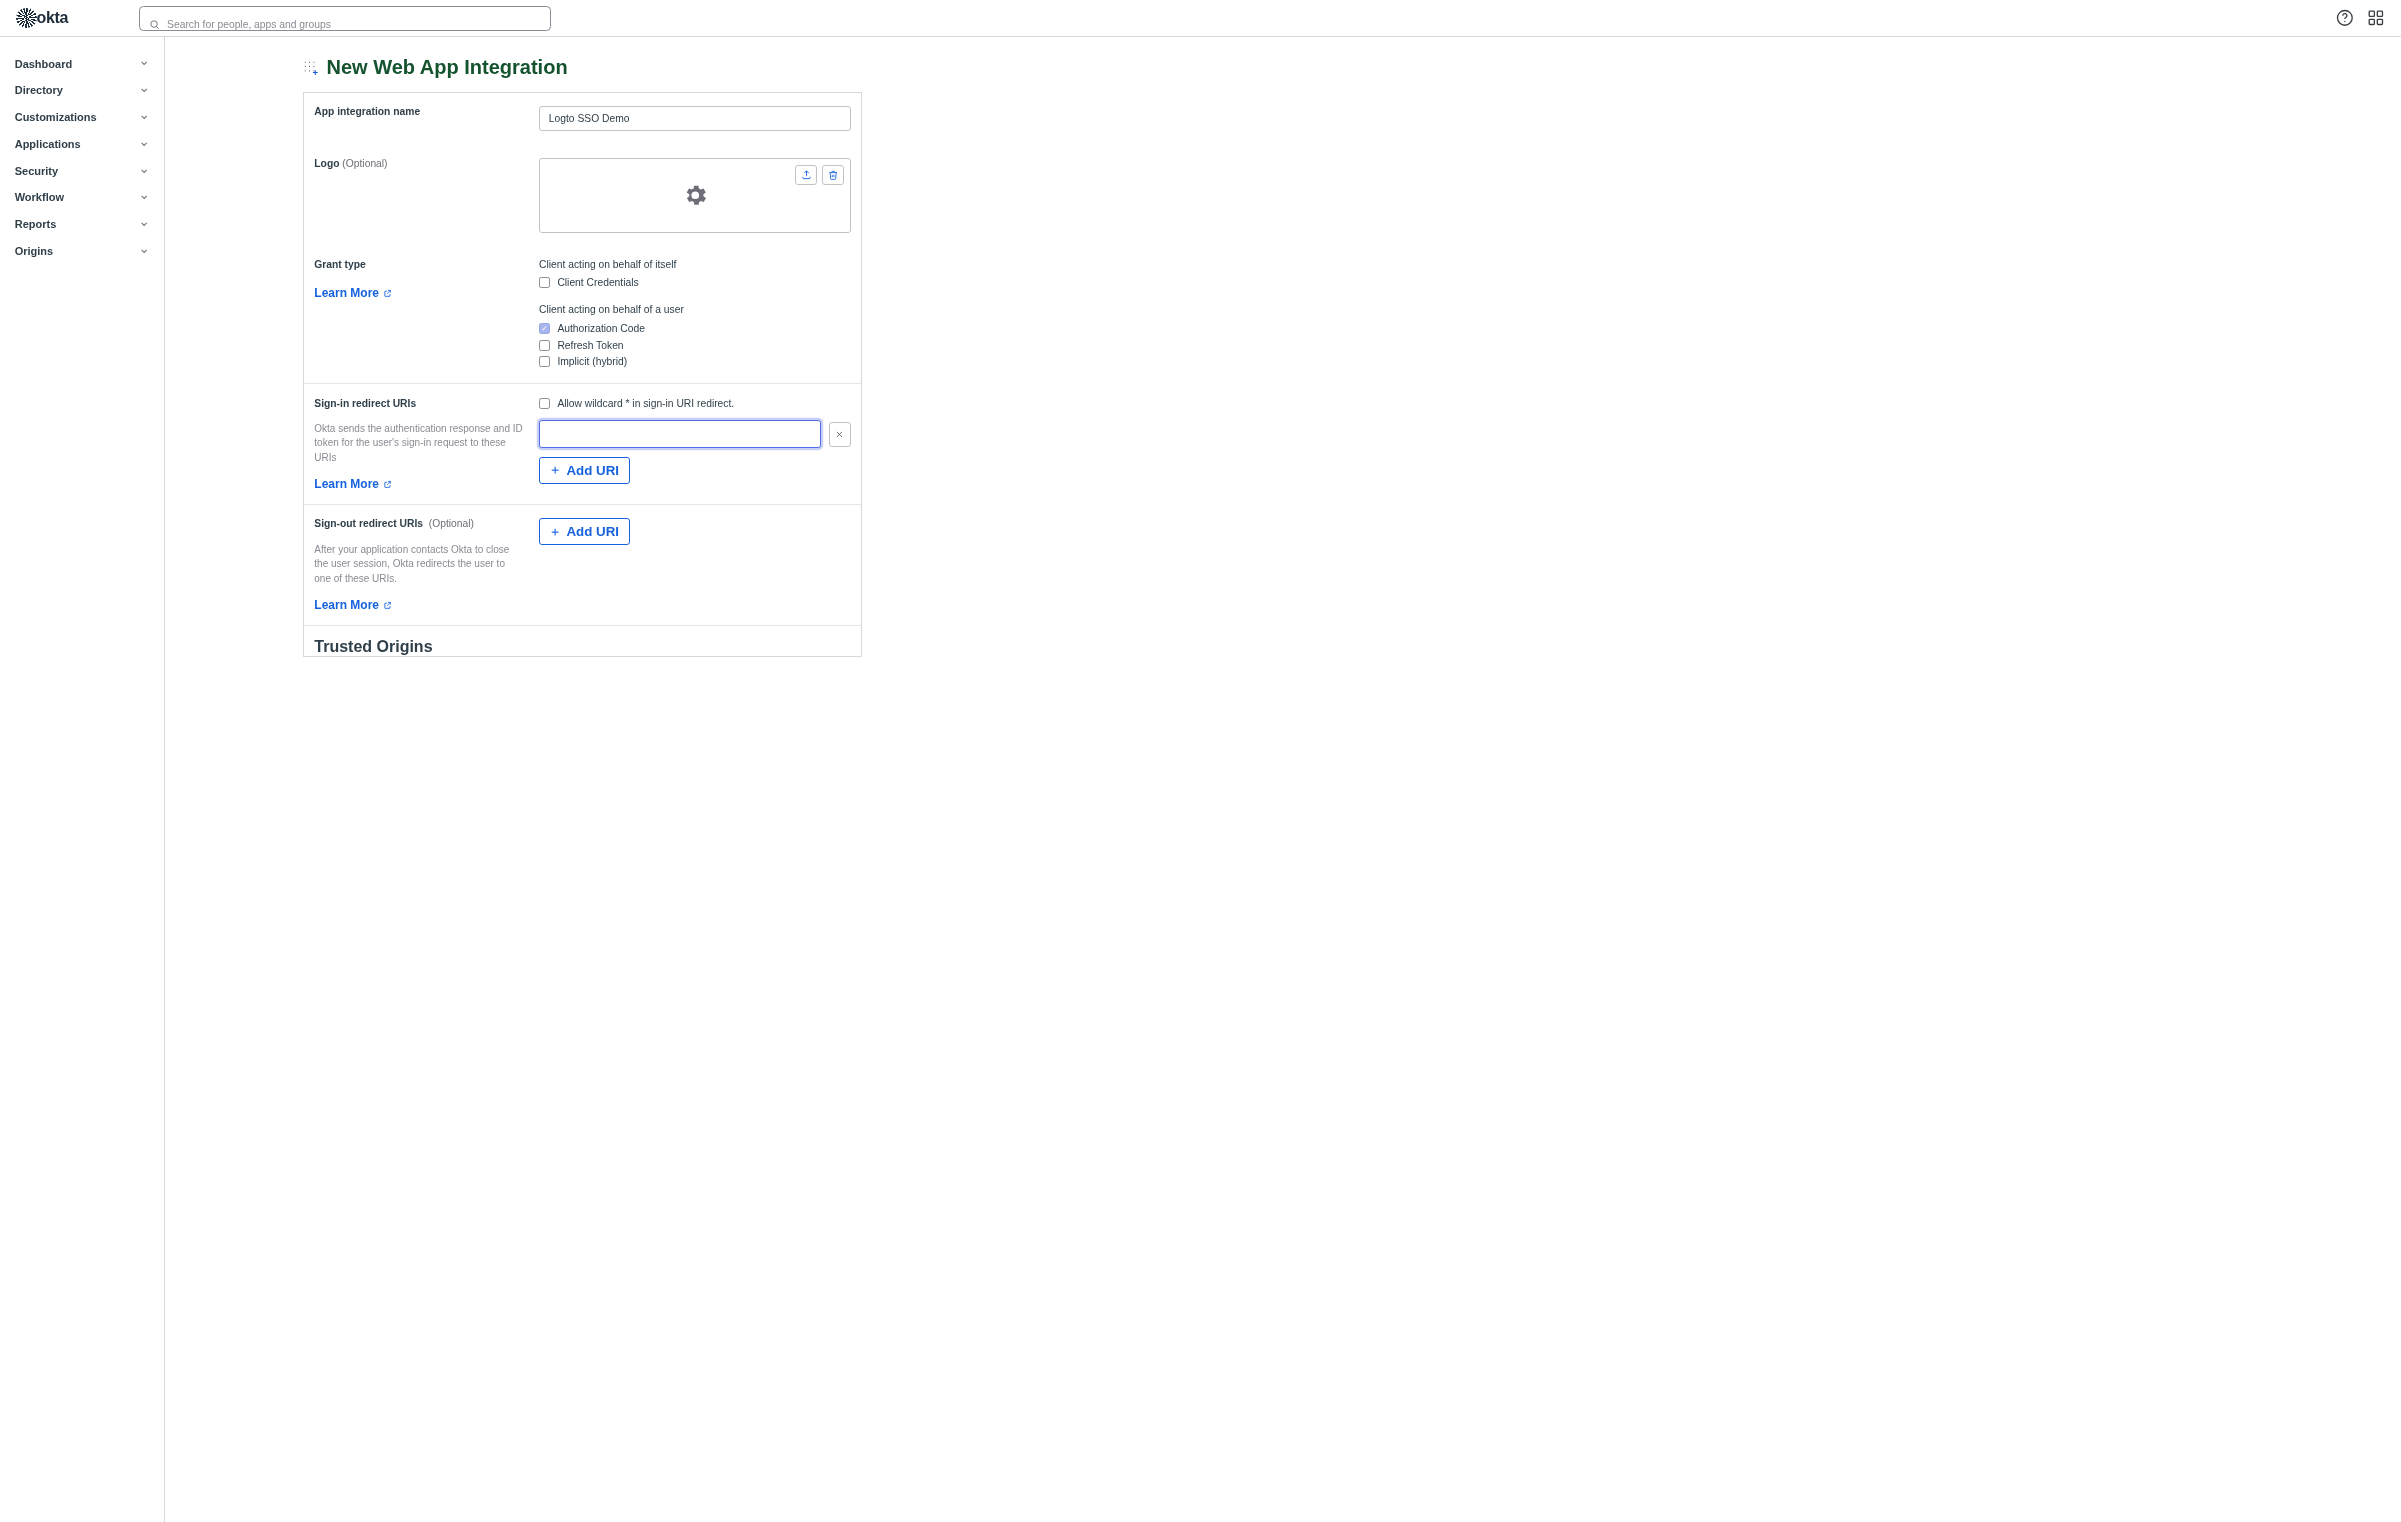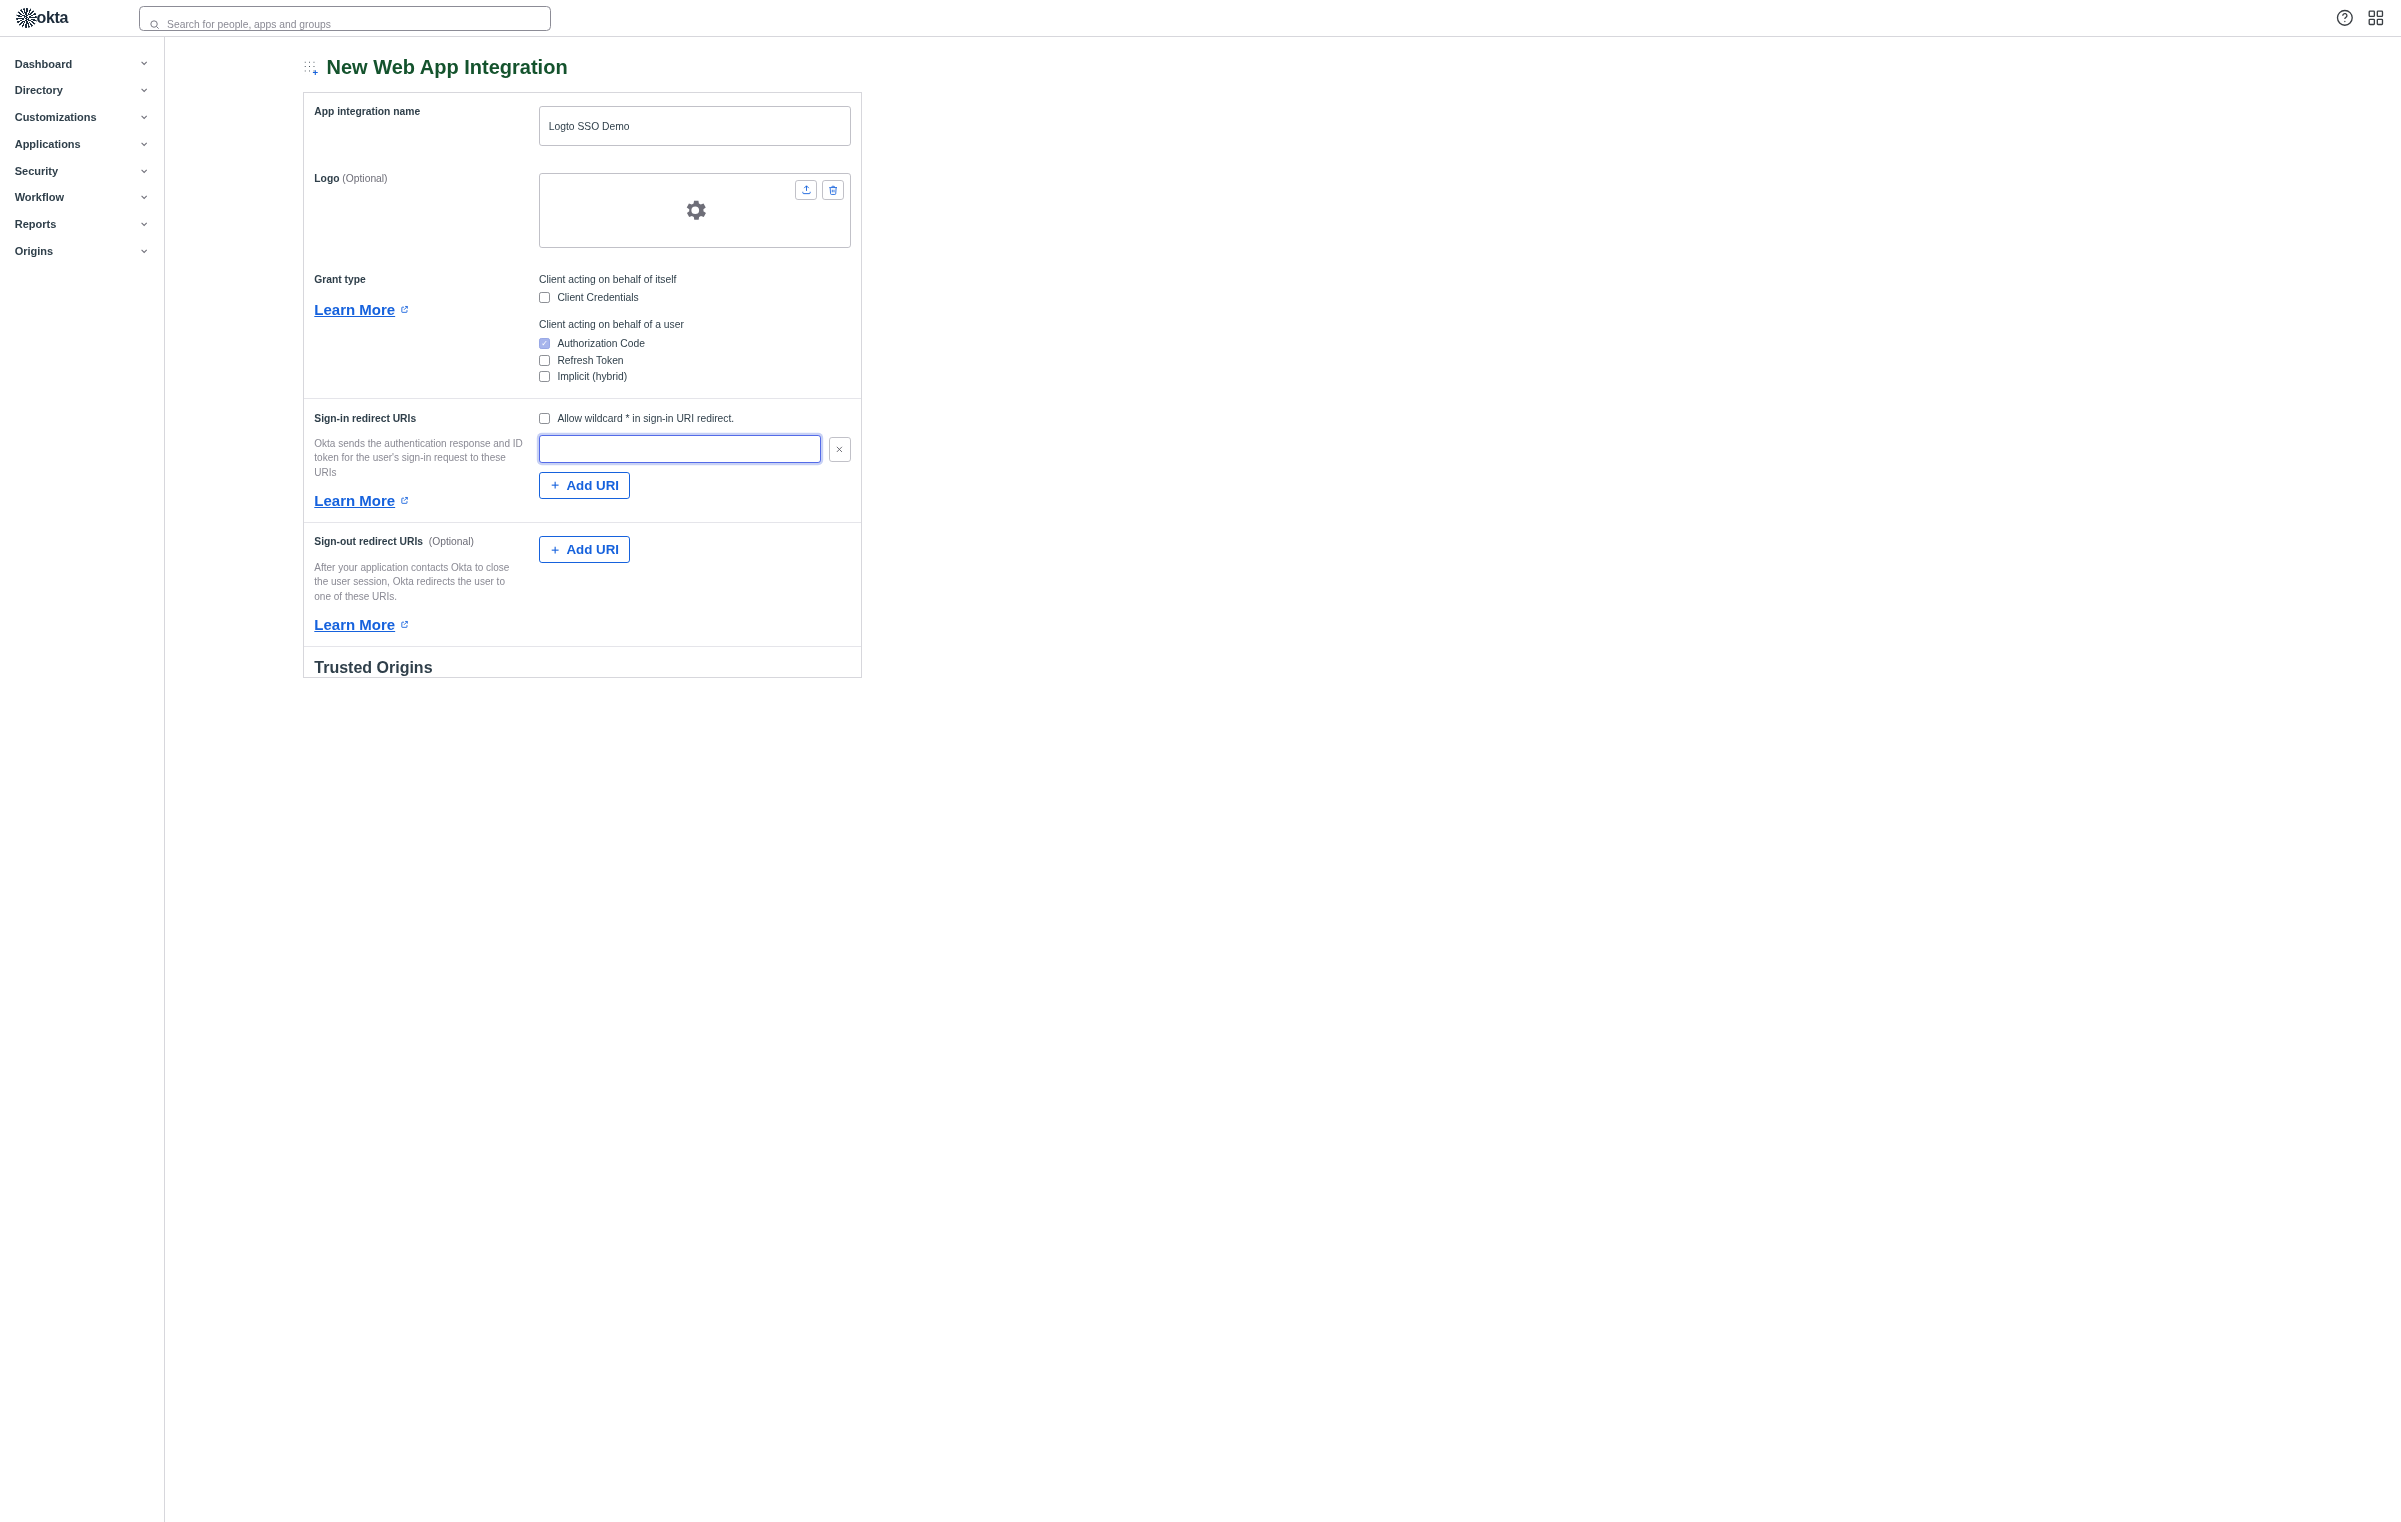--- a/index.html
+++ b/index.html
@@ -69,27 +69,27 @@
 }
 .section + .section { border-top: 0.7px solid #e5e5ea; }
 .section.no-border { border-top: none; }
 .left-col { flex: 0 0 210px; }
 .right-col { flex: 1; }
 .label { font-size: 10.3px; font-weight: 600; color:#2f3f4a; }
 .label .opt { font-weight: 400; color:#6e6e78; }
 .help { color:#8a8a94; font-size: 10px; margin-top: 13.2px; line-height: 1.45; }
 .learn-more {
   display: inline-flex; align-items: center; gap: 4.4px; color:#1662dd;
-  font-weight: 600; font-size: 15px; margin-top: 11.8px; cursor: pointer; text-decoration: underline;
+  font-weight: 600; font-size: 12px; margin-top: 11.8px; cursor: pointer;
 }
 .learn-more.no-help{ margin-top:16px;}
 .learn-more .ext{ width:8.8px; height:8.8px; }
 
 .text-input {
-  width: 100%; height: 40px; border: 0.7px solid #c1c1c8; border-radius: 2.9px;
+  width: 100%; height: 25px; border: 0.7px solid #c1c1c8; border-radius: 2.9px;
   padding: 0 8.8px; font-size: 10.3px; color:#2f3f4a; outline:none;
 }
 
 .logo-box {
   width: 100%; height: 75px; border: 0.7px solid #c1c1c8; border-radius: 2.9px;
   position: relative; display:flex; align-items:center; justify-content:center;
 }
 .logo-actions { position:absolute; top:5.9px; right:5.9px; display:flex; gap:4.4px; }
 .mini-btn {
   width:22px; height:20.6px; border:0.7px solid #c1c1c8; border-radius:2.9px;

